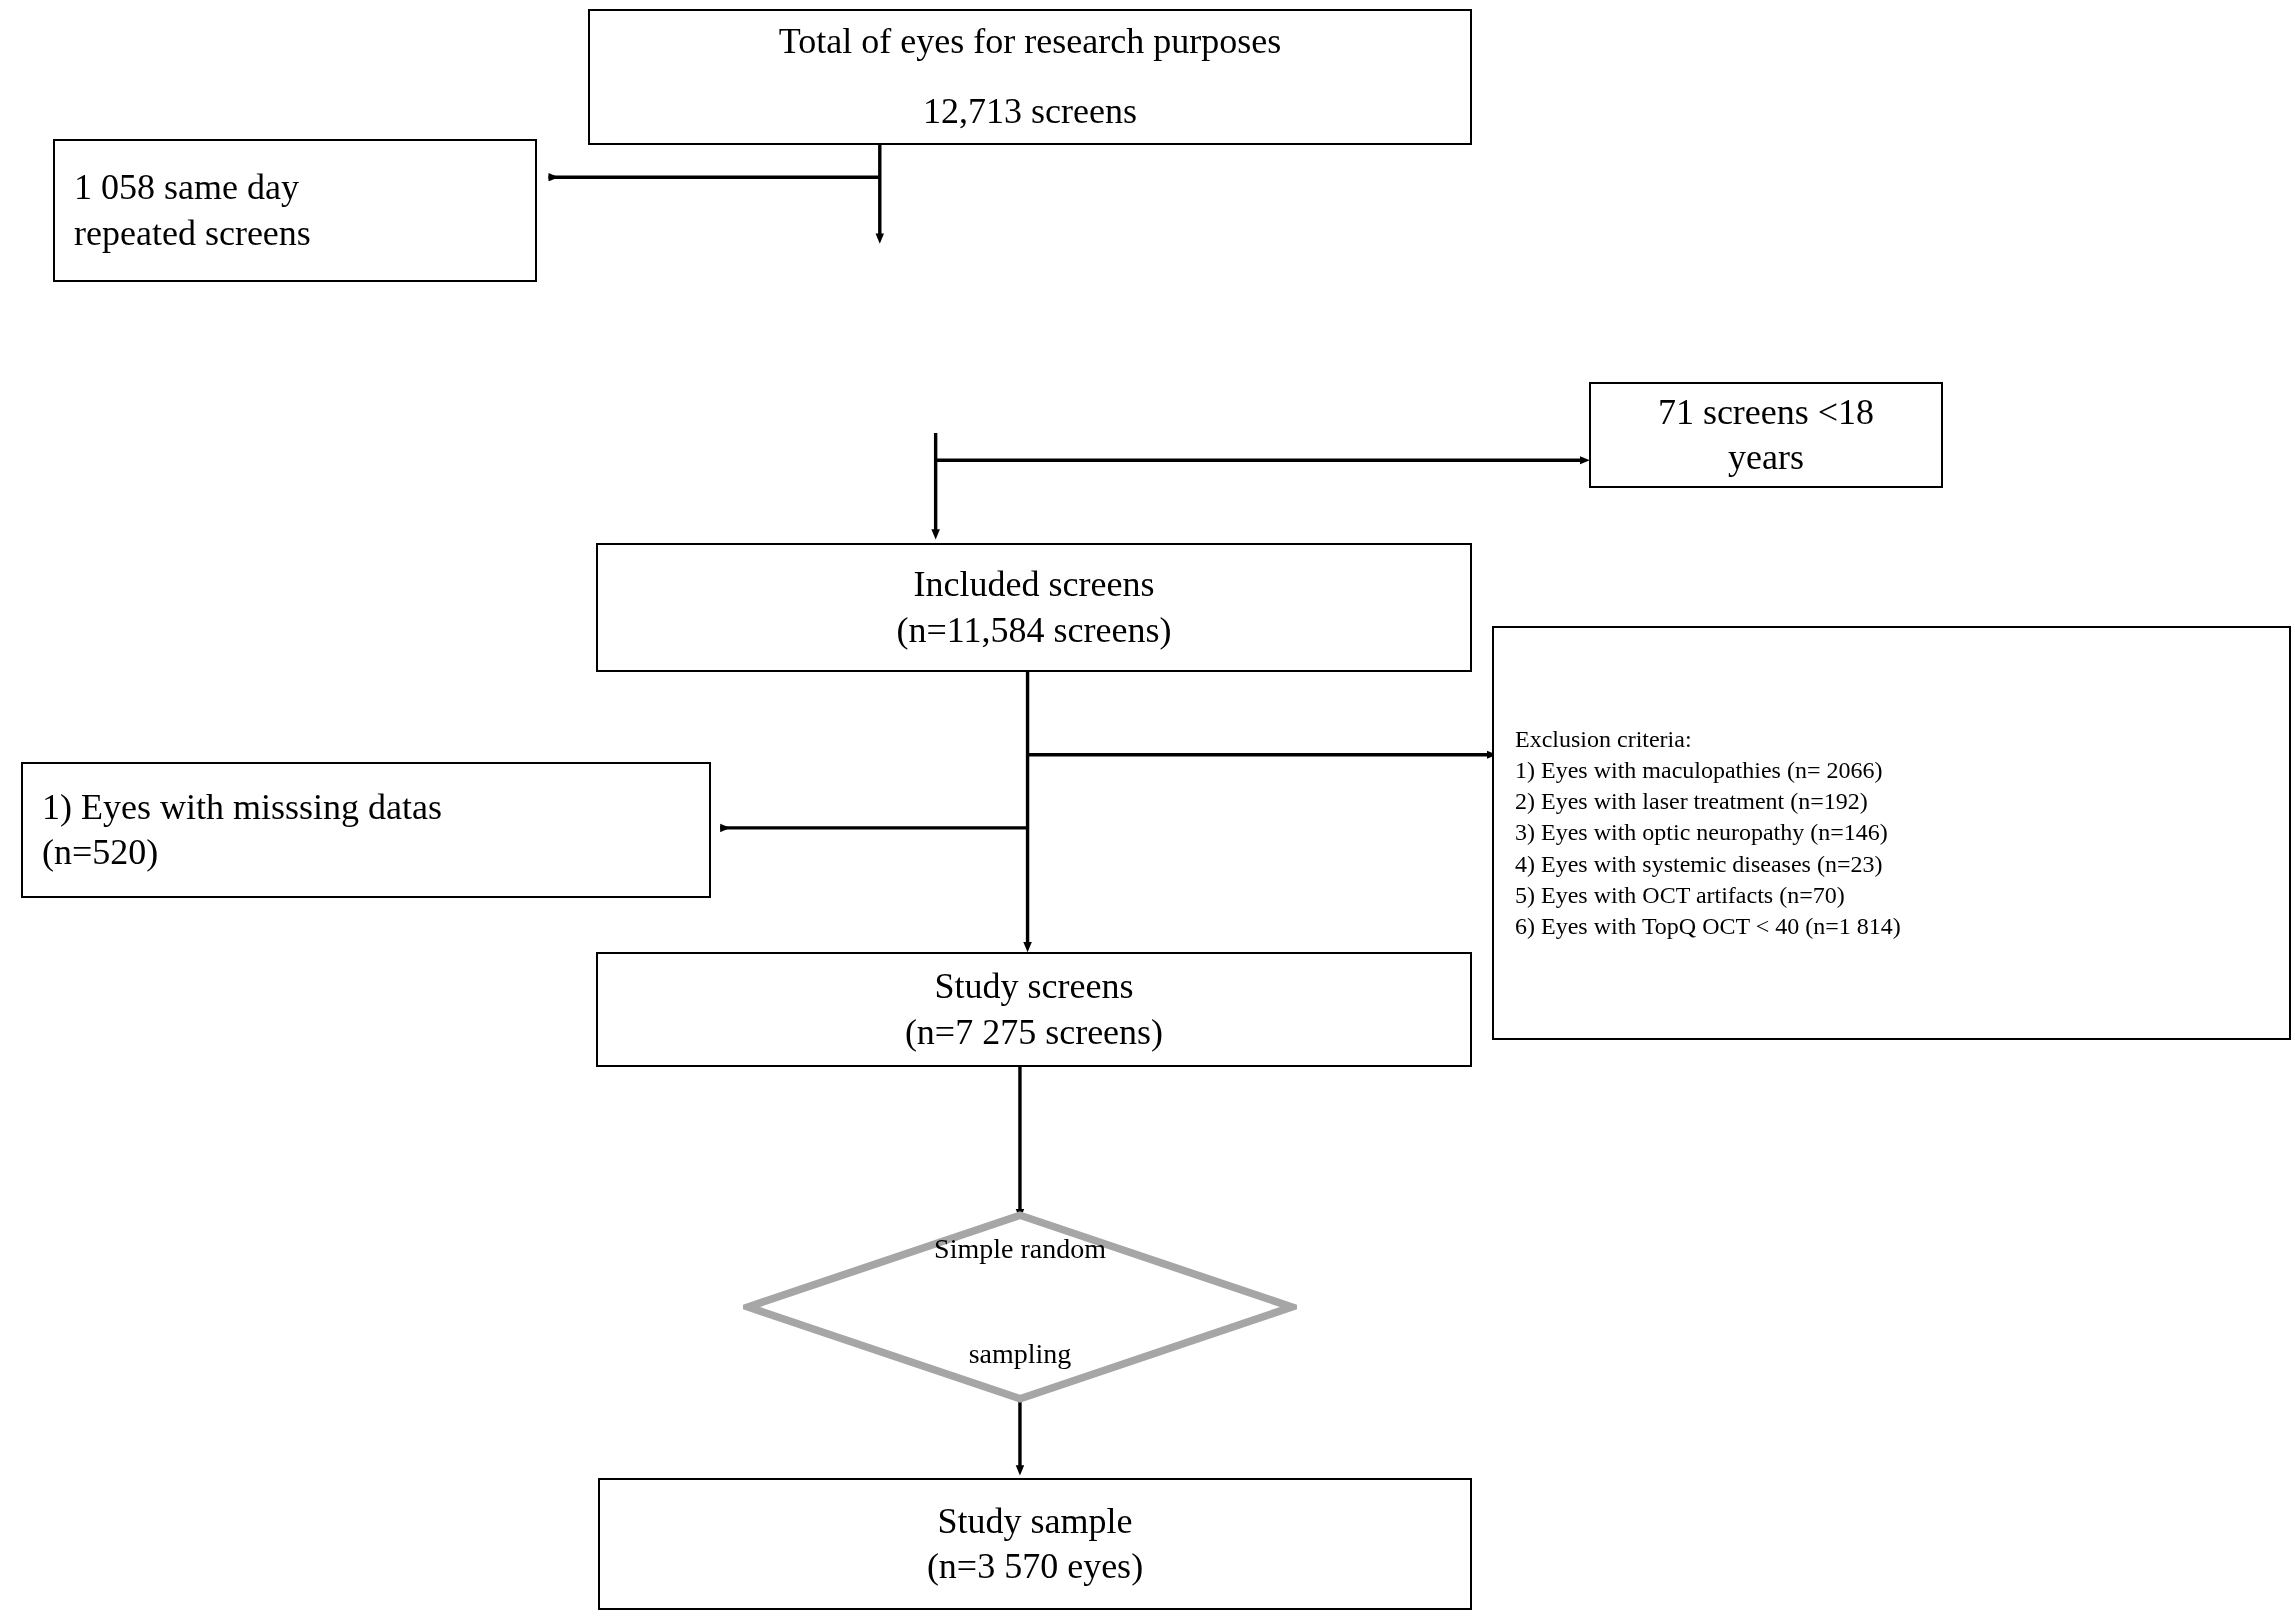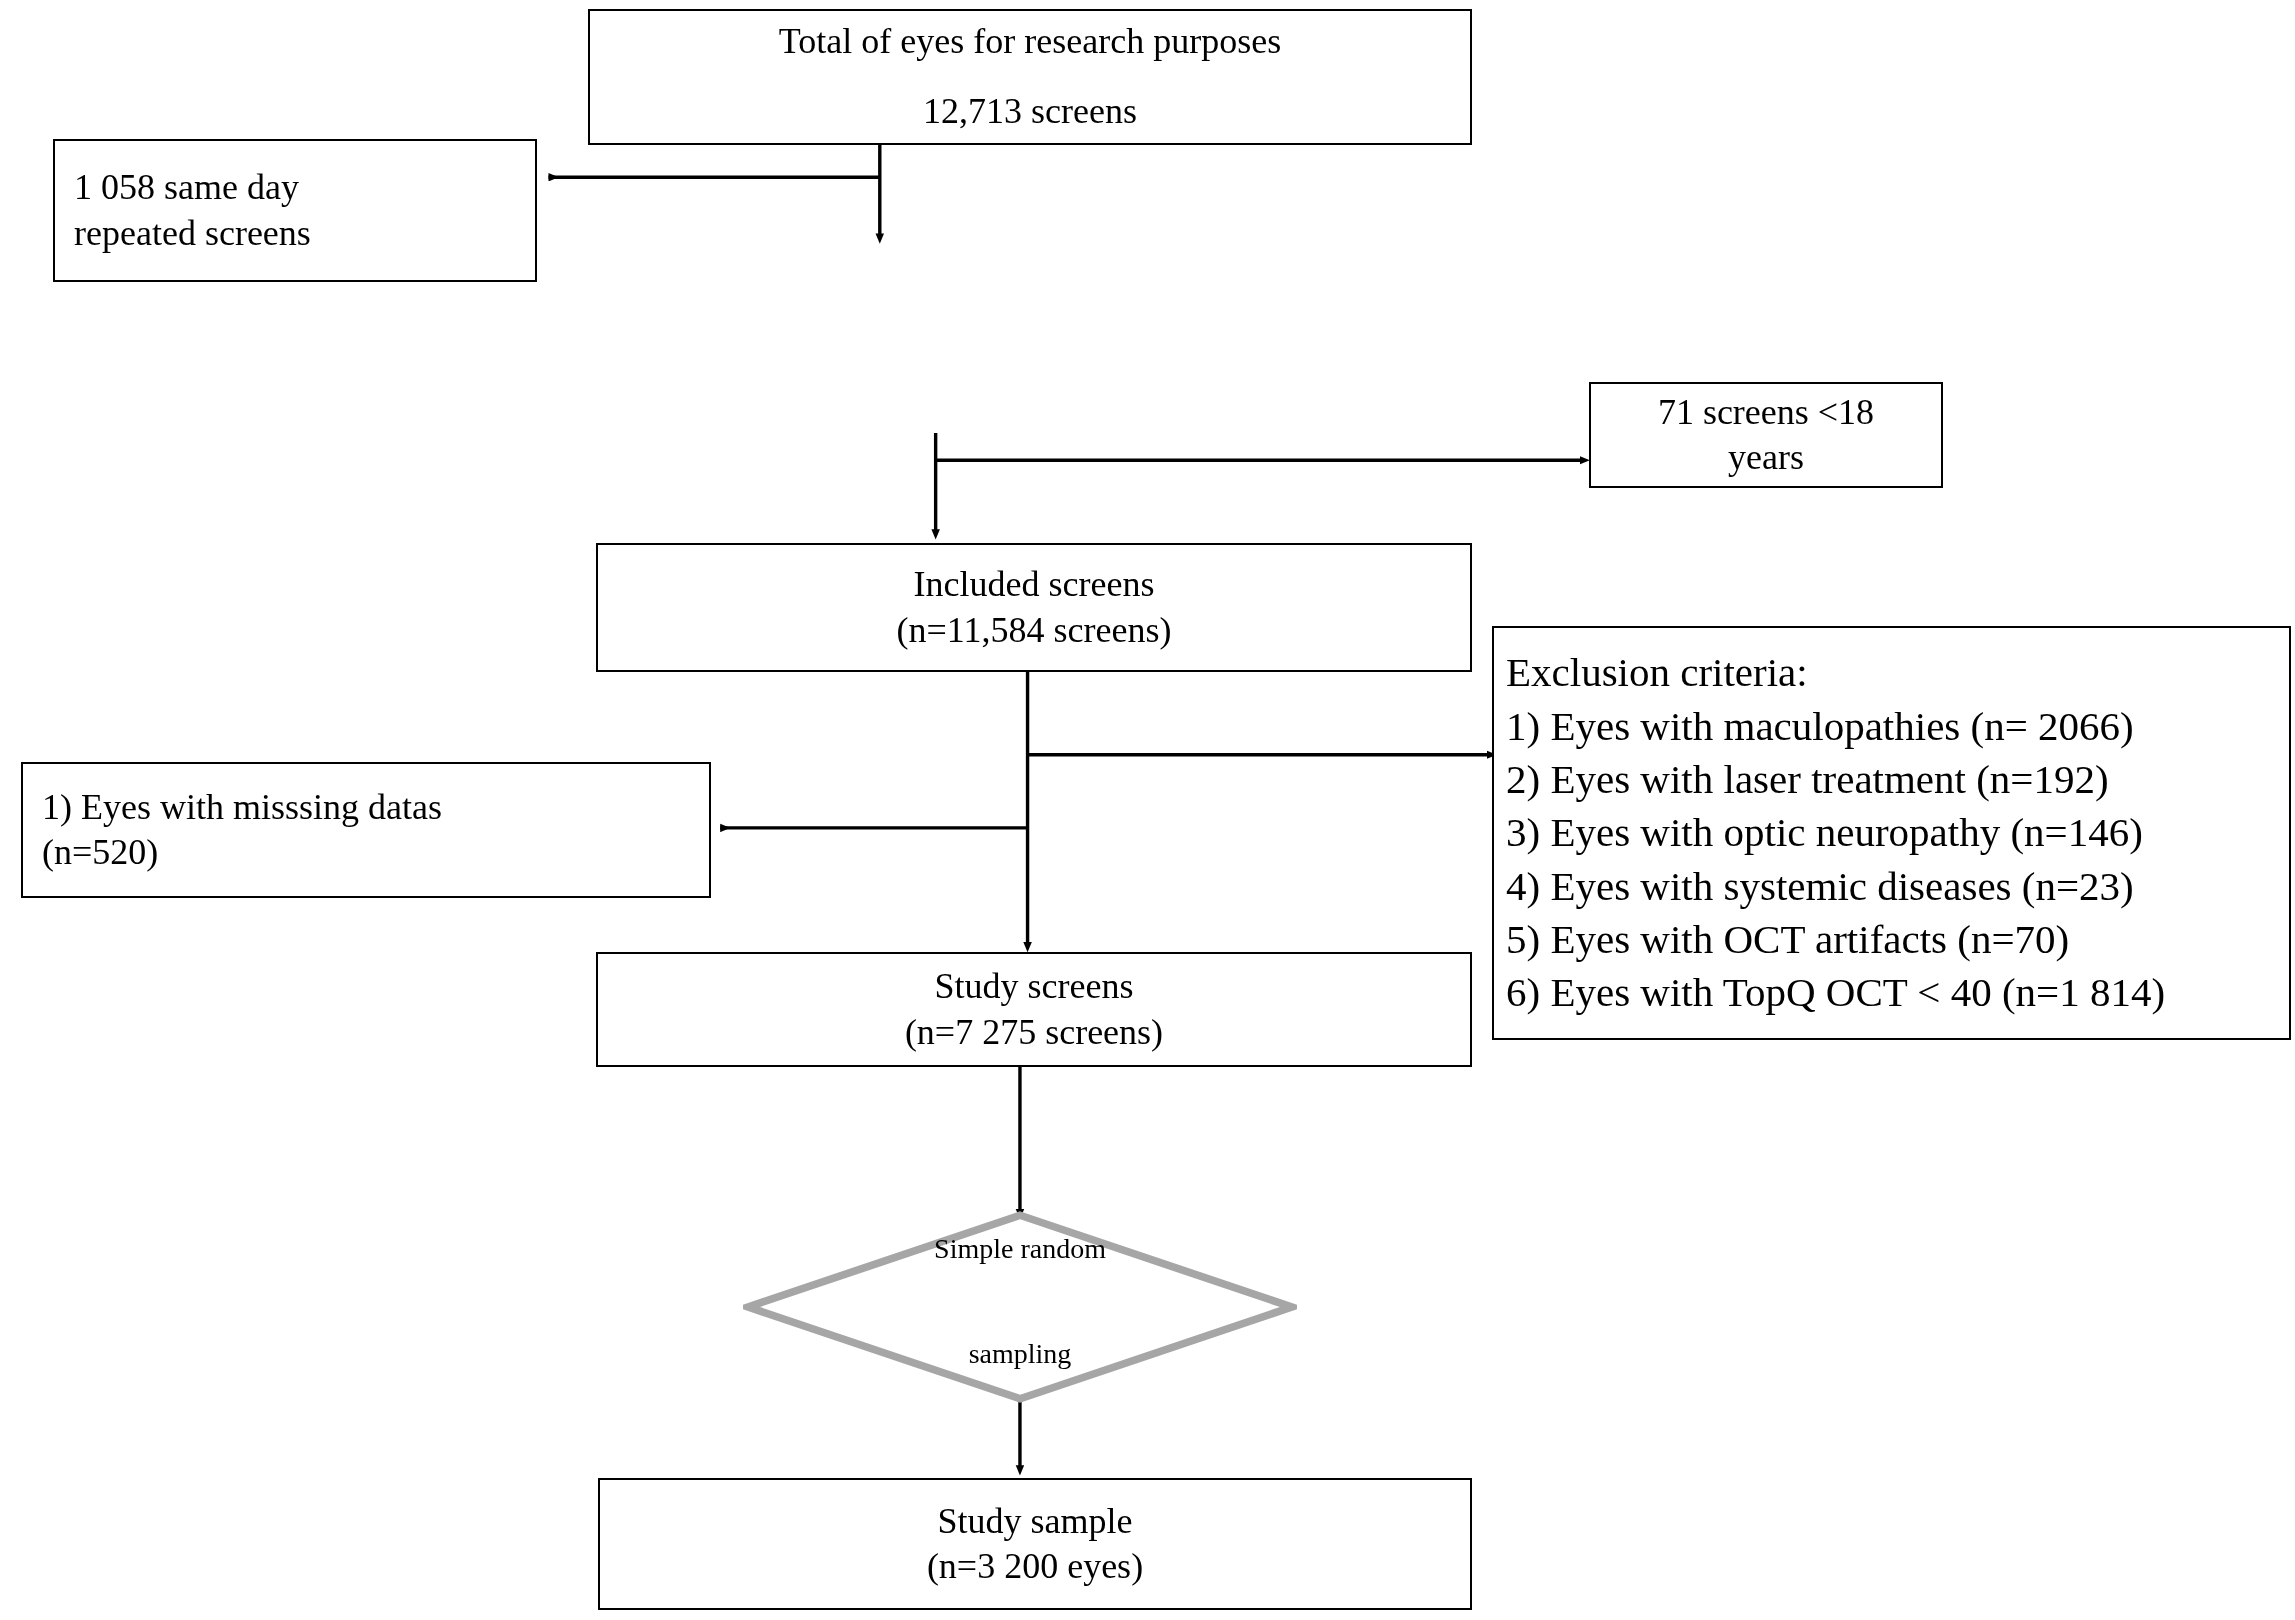--- a/index.html
+++ b/index.html
@@ -27,21 +27,21 @@
     z-index: 2;
   }
   .node .line {
     white-space: pre;
     line-height: 1.26;
     font-size: 36px;
   }
   .center { align-items: center; text-align: center; }
   .left   { align-items: flex-start; text-align: center; padding-left: 19px; }
 
-  .node.exclusion .line { font-size: 41px; line-height: 1.30; }
+  .node.exclusion .line { font-size: 24px; line-height: 1.30; margin-left: 9px; }
   .node.exclusion { padding-left: 12px; }
 
   .diamond-wrap {
     position: absolute;
     z-index: 2;
   }
   .diamond-wrap svg { display: block; }
   .diamond-label {
     position: absolute;
     left: 0; right: 0;
@@ -183,17 +183,17 @@
       <polygon points="325,5 645,113 325,221 5,113" fill="#ffffff" stroke="#A6A6A6" stroke-width="9"></polygon>
     </svg>
     <div class="diamond-label">
       <div class="dline">Simple random</div>
       <div class="dline">sampling</div>
     </div>
   </div>
 
   <div class="node center" style="left:598px; top:1478px; width:874px; height:132px;">
     <div class="line">Study sample</div>
-    <div class="line">(n=3 200 eyes)</div>
+    <div class="line">(n=3 570 eyes)</div>
   </div>
 
 </div>
 
 
 </body></html>

